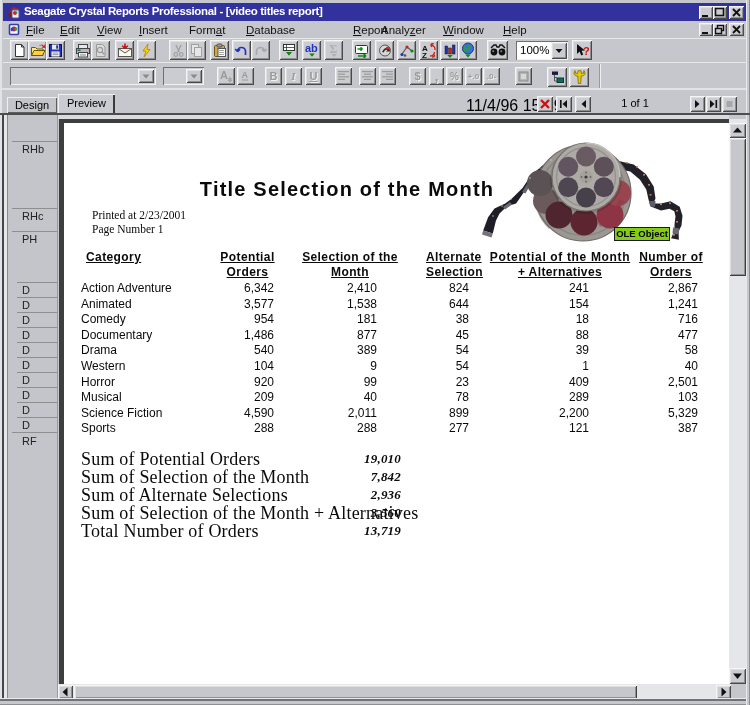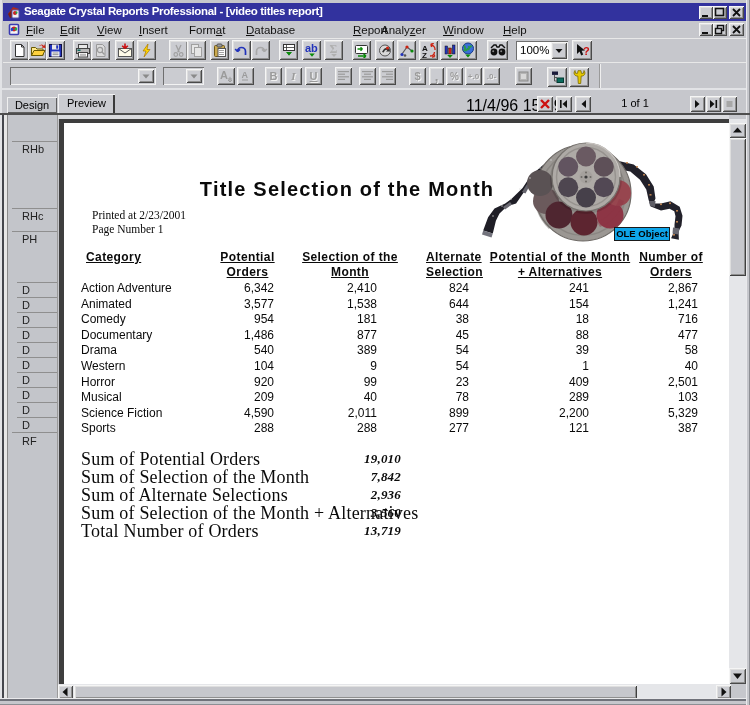--- a/index.html
+++ b/index.html
@@ -576,15 +576,15 @@
     <g fill="#d8d8d8" opacity="0.8">
       <circle cx="13" cy="81" r="0.8"></circle>
           <circle cx="22" cy="71" r="0.8"></circle>
           <circle cx="31" cy="64" r="0.8"></circle>
           <circle cx="40" cy="54" r="0.8"></circle>
           <circle cx="50" cy="43" r="0.8"></circle>
           <circle cx="60" cy="33" r="0.8"></circle>
           <circle cx="71" cy="25" r="0.8"></circle>
     </g>
    </svg>
-   <div class="abs" style="left:134px;top:92px;width:54px;height:12px;background:#0ea5e9;border:1.5px solid #1a1a1a;font-size:9.5px;font-weight:bold;line-height:12px;text-align:center;white-space:nowrap;font-family:'Liberation Sans',sans-serif;">OLE Object</div>
+   <div class="abs" style="left:134px;top:92px;width:54px;height:12px;background:#84cc16;border:1.5px solid #1a1a1a;font-size:9.5px;font-weight:bold;line-height:12px;text-align:center;white-space:nowrap;font-family:'Liberation Sans',sans-serif;">OLE Object</div>
   </div>
 </div>
 
 </body></html>

